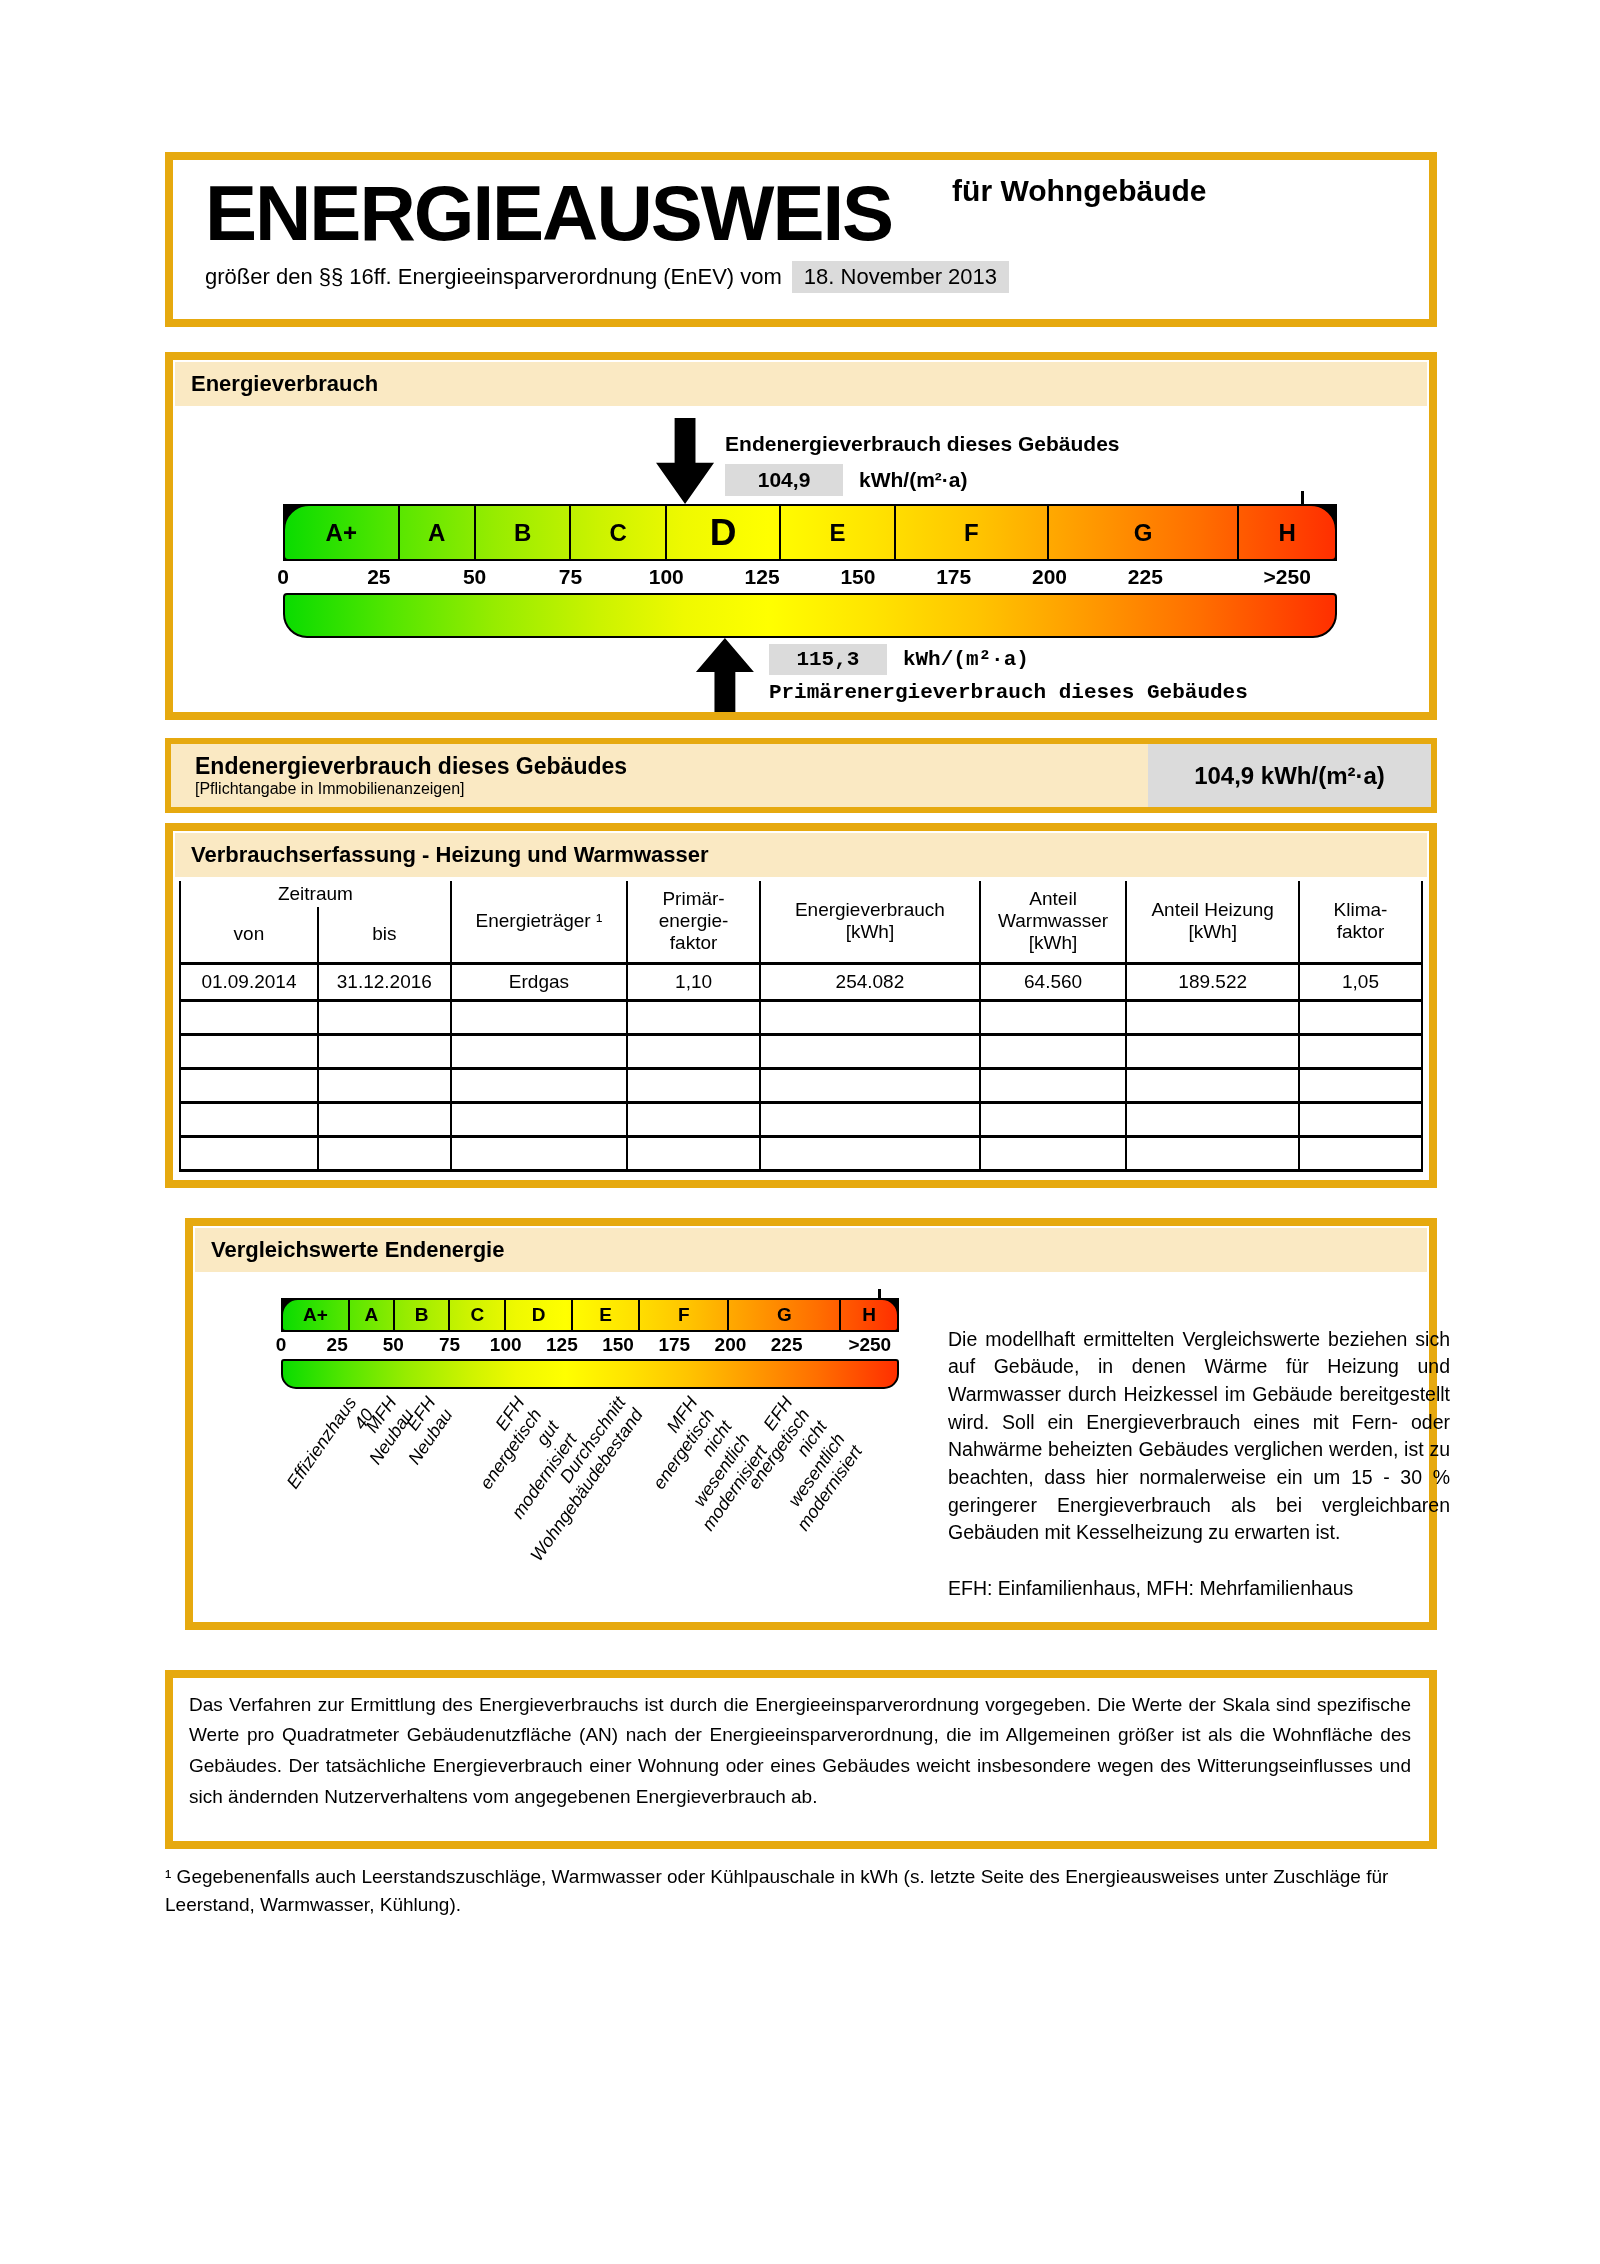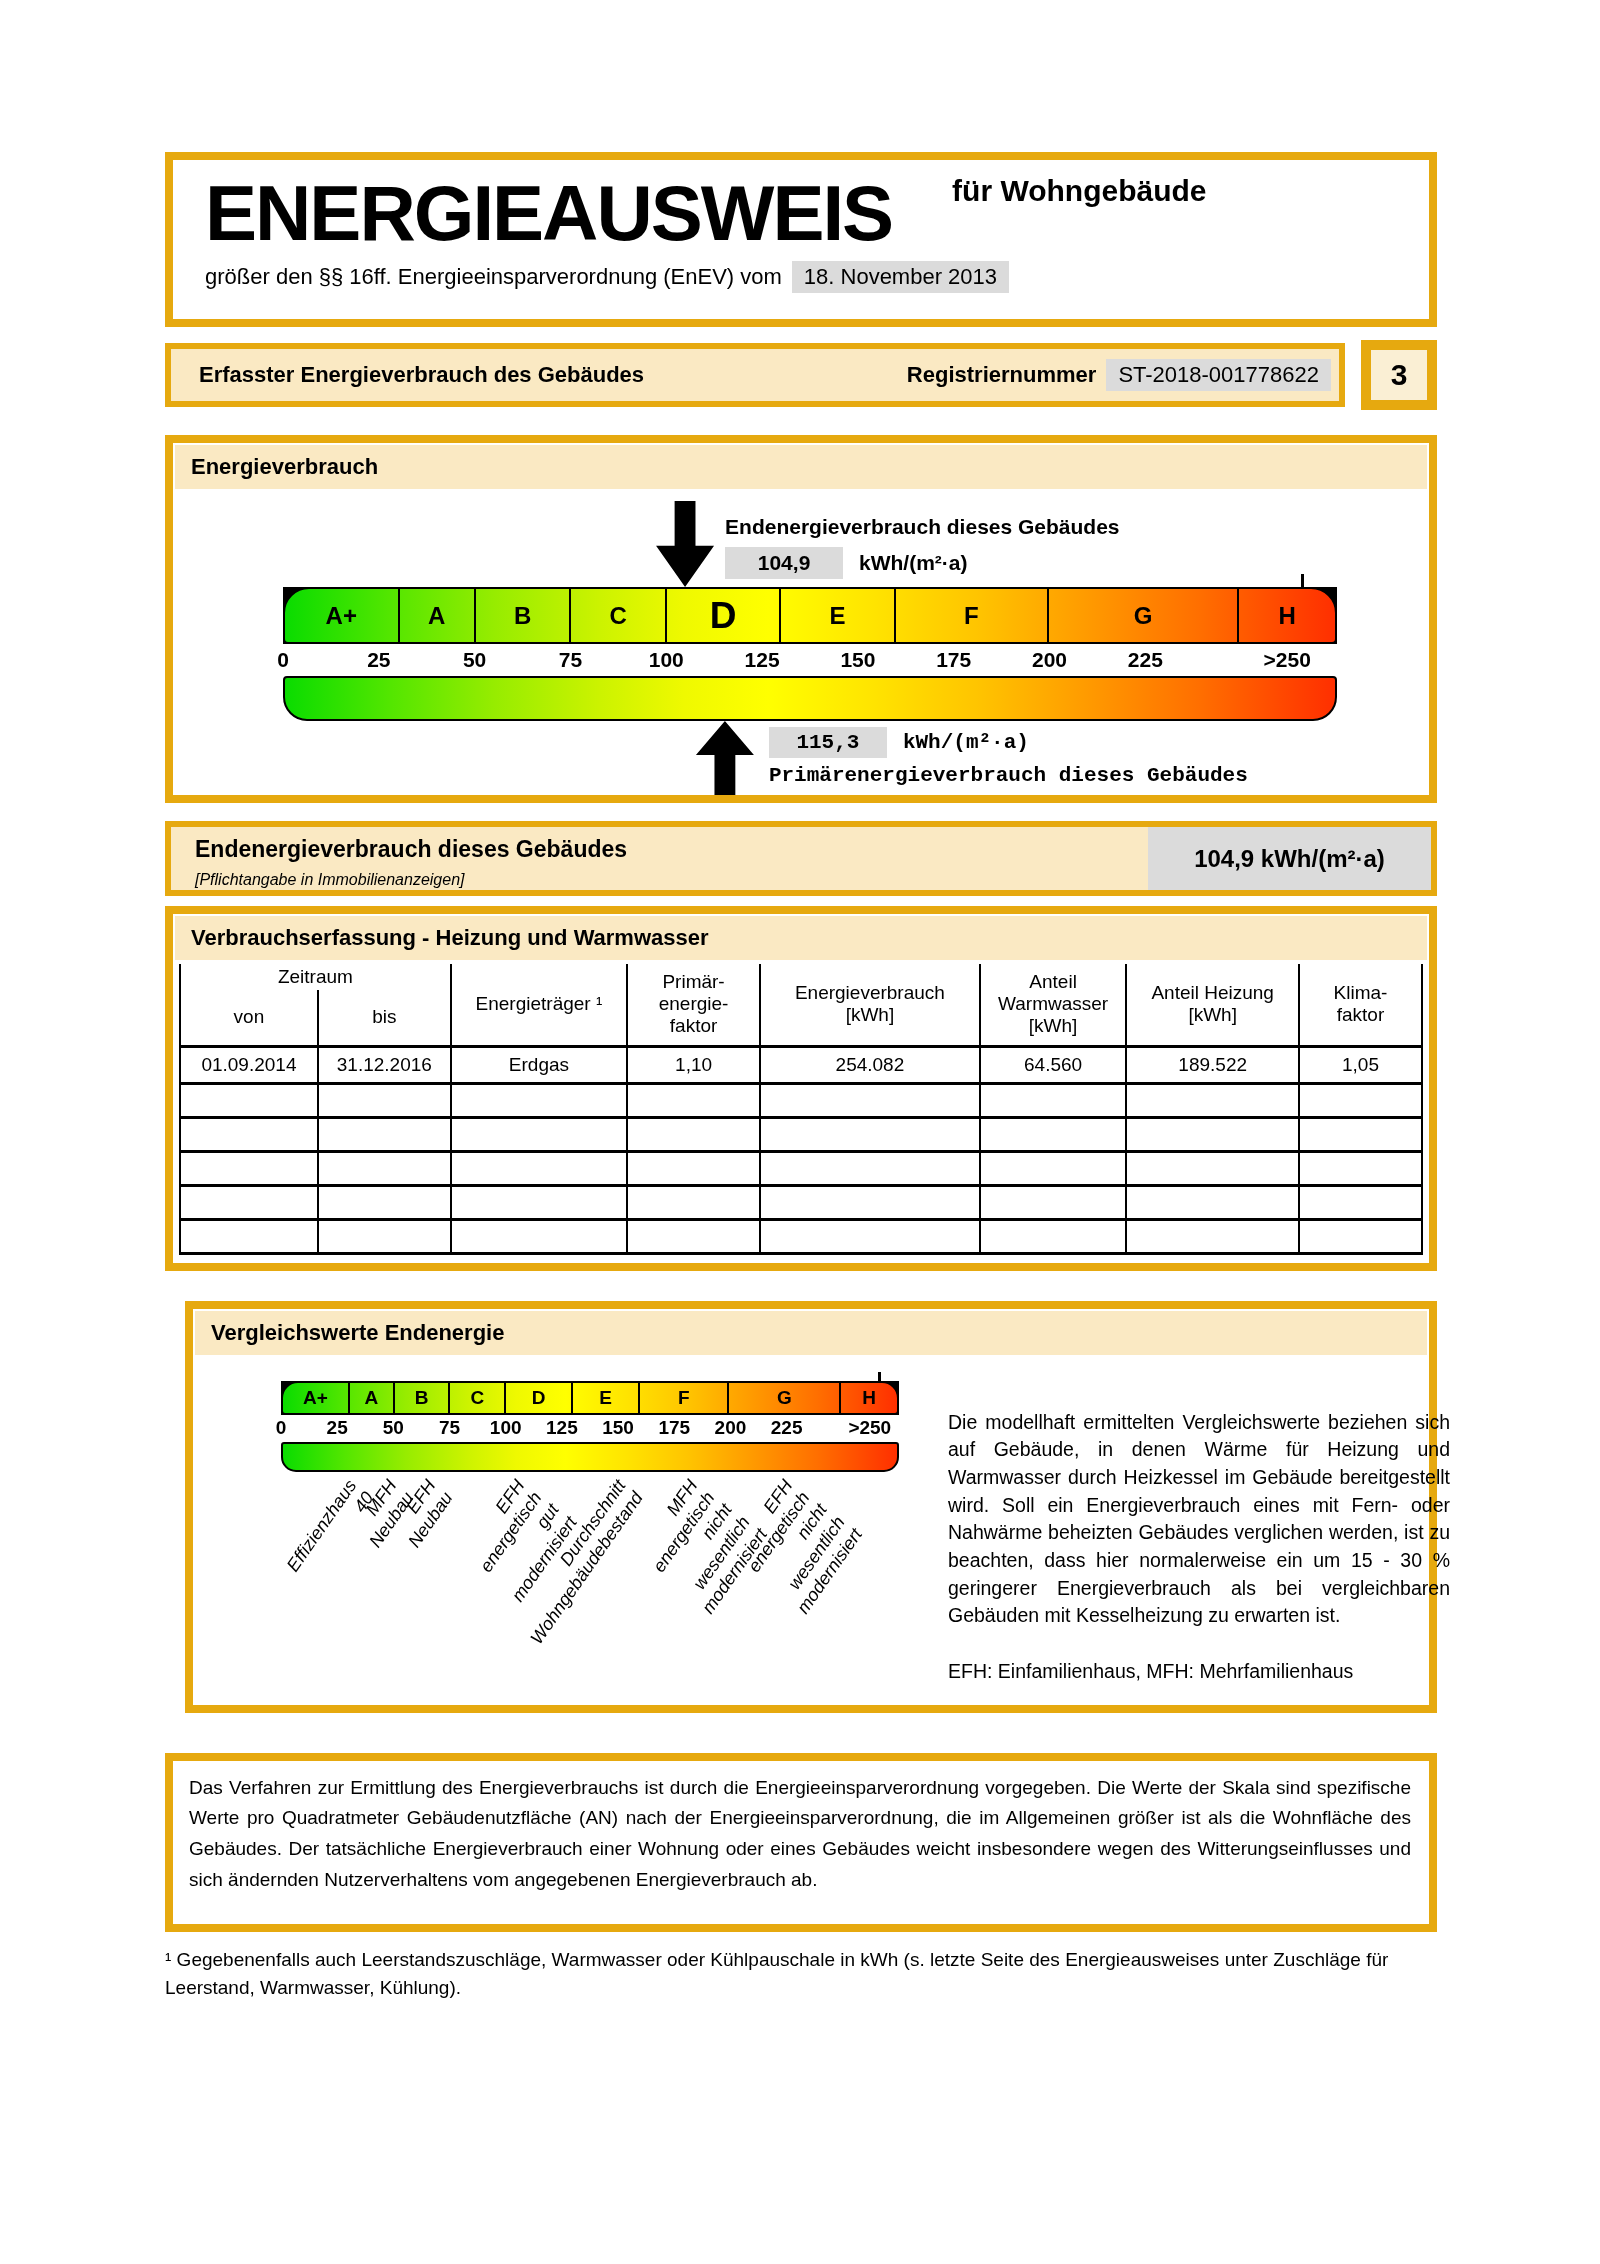--- a/index.html
+++ b/index.html
@@ -67,21 +67,21 @@
   .ticks-row{position:absolute;top:155px;left:0;width:100%;height:26px;font-size:21px;font-weight:bold;}
   .tick{position:absolute;transform:translateX(-50%);white-space:nowrap;}
 
   .bar-bottom{position:absolute;top:183px;left:0;width:100%;height:45px;border:2px solid #000;
               border-radius:4px 4px 24px 24px;}
 
   
   .band2{margin-top:18px;height:75px;border:6px solid var(--gold);background:var(--cream);display:flex;}
   .band2-left{flex:1;padding:9px 0 0 24px;}
   .band2-title{font-size:23px;font-weight:bold;}
-  .band2-sub{font-size:16px;margin-top:8px;font-style:italic;}
+  .band2-sub{font-size:16px;margin-top:0;}
   .value-box{width:283px;background:var(--chip);display:flex;align-items:center;justify-content:center;
              font-size:24px;font-weight:bold;}
 
   
   .sec-table{margin-top:10px;}
   table.consumption{width:calc(100% - 12px);margin:4px 6px 8px;border-collapse:collapse;table-layout:fixed;
                     text-align:center;font-size:19px;}
   .consumption th,.consumption td{border-left:2px solid #000;border-right:2px solid #000;padding:0 4px;
                                   white-space:pre-line;font-weight:normal;vertical-align:middle;}
   .consumption thead th{border-top:none;border-bottom:3px solid #000;}
@@ -125,33 +125,20 @@
       <div class="title-row">
         <h1 class="main-title">ENERGIEAUSWEIS</h1>
         <div class="for-type">für Wohngebäude</div>
       </div>
       <div class="law-row">
         <span>größer den §§ 16ff. Energieeinsparverordnung (EnEV) vom</span>
         <span class="chip">18. November 2013</span>
       </div>
     </div>
 
-    <div class="band-row">
-      <div class="band1">
-        <span class="bold">Erfasster Energieverbrauch des Gebäudes</span>
-        <span class="reg-group">
-          <span class="bold">Registriernummer</span>
-          <span class="chip">ST-2018-001778622</span>
-        </span>
-      </div>
-      <div class="band-gap"></div>
-      <div class="page-box">
-        <span>3</span>
-      </div>
-    </div>
 
     <div class="gbox sec-energie">
       <div class="strip">Energieverbrauch</div>
       <div class="scale-wrap">
         <div class="scale-inner">
 
           <div class="marker arrow-down" id="arrow-end" style="left: calc(38.1455% - 29px);"></div>
           <div class="anno-top" id="anno-end" style="left: calc(38.1455% + 40px);">
             <div class="anno-line1">Endenergieverbrauch dieses Gebäudes</div>
             <div class="chip-row">

